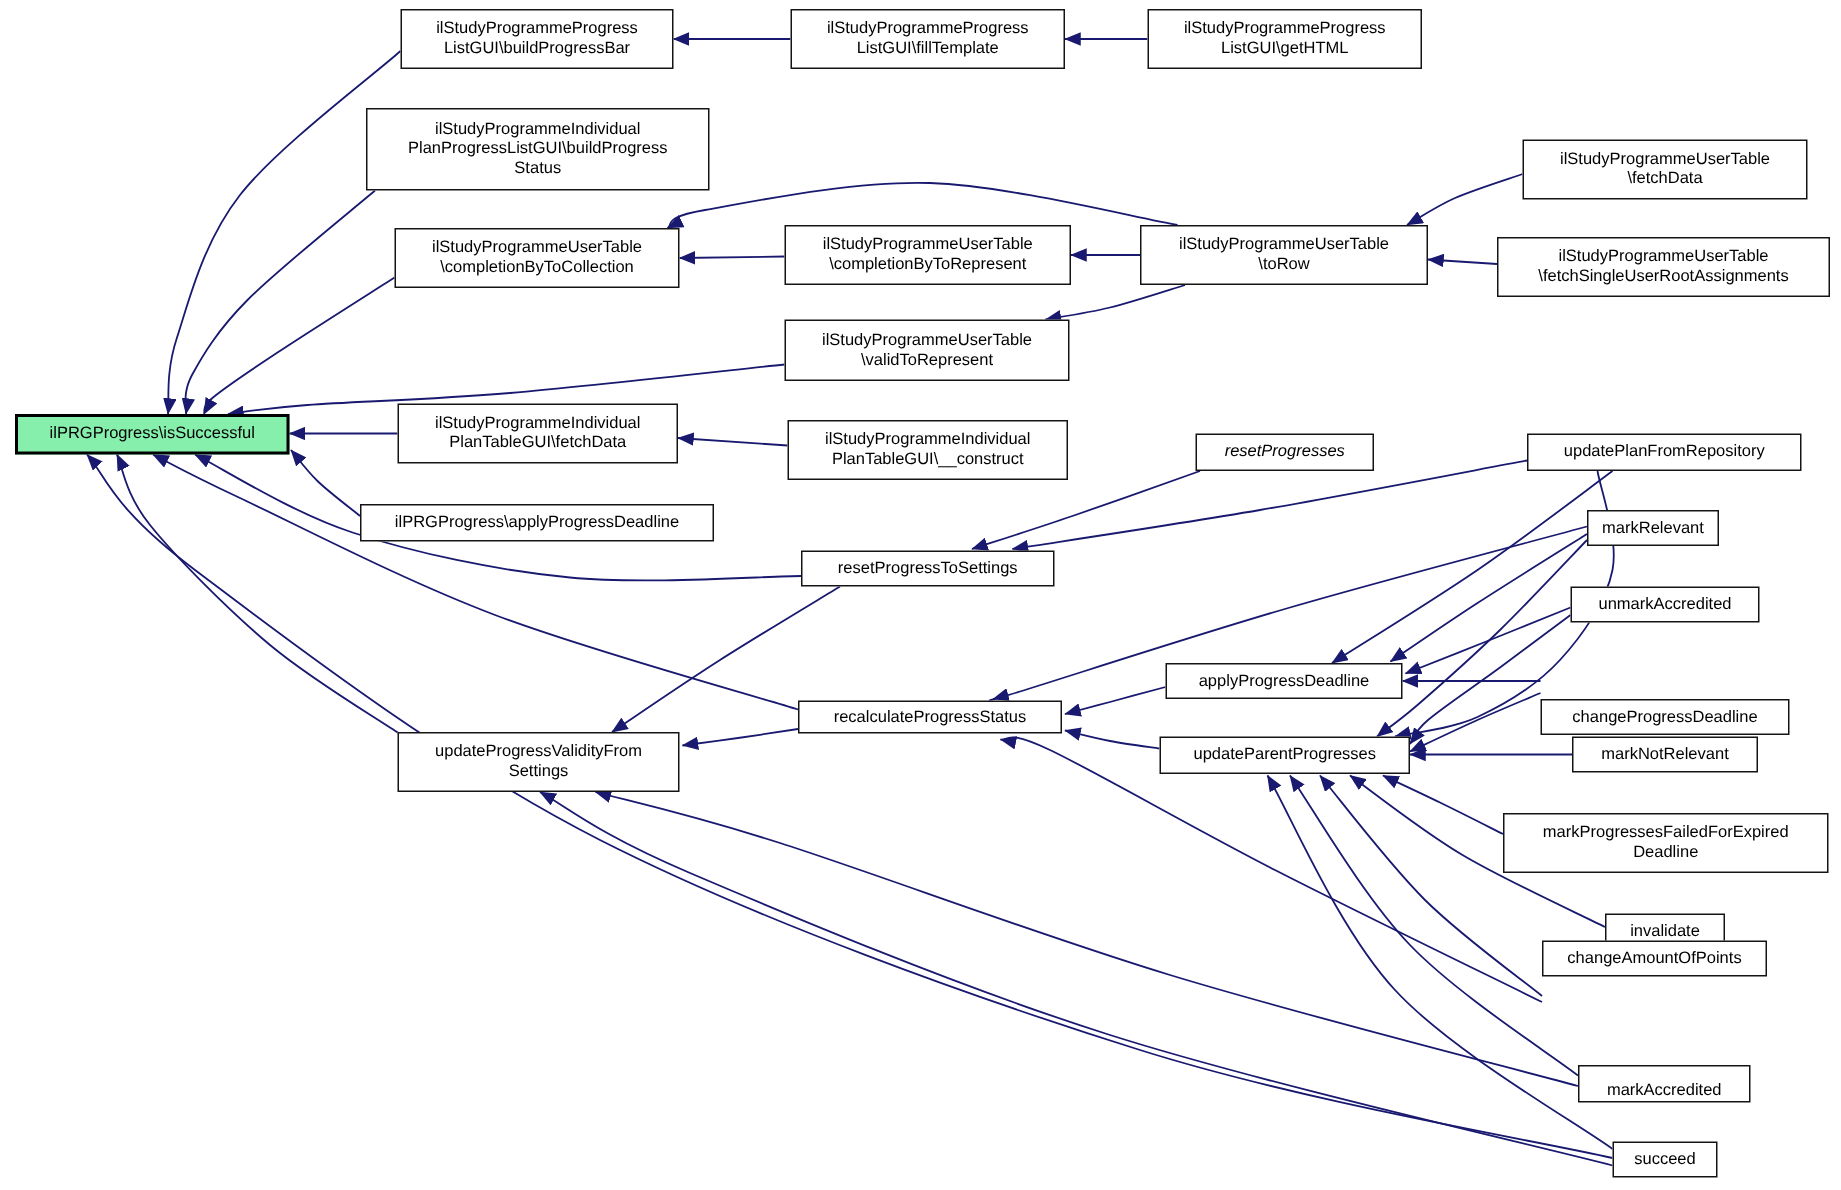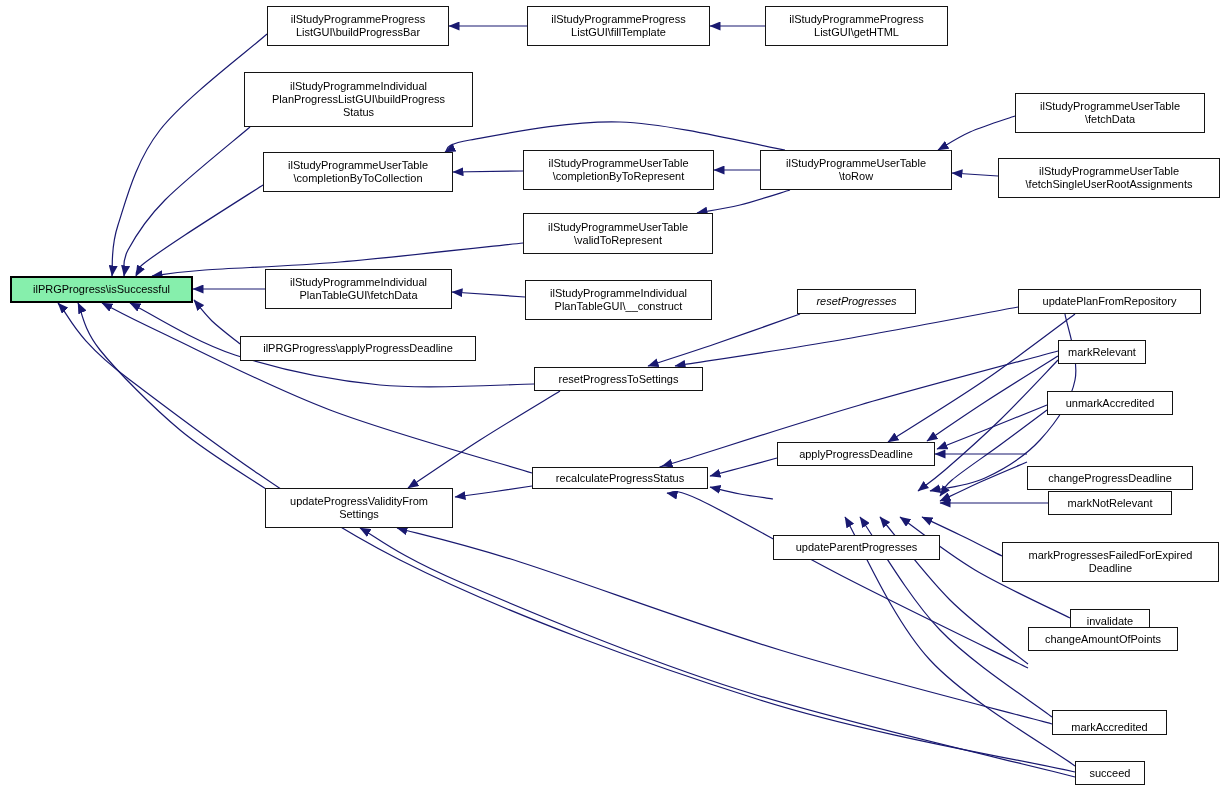--- a/index.html
+++ b/index.html
@@ -159,21 +159,21 @@
     </div>
     <div class="node" style="left: 777px; top: 442px; width: 158px; height: 24px;">
       <div>applyProgressDeadline</div>
     </div>
     <div class="node" style="left: 1027px; top: 442px; width: 166px; height: 24px; margin-top: 24px;">
       <div>changeProgressDeadline</div>
     </div>
     <div class="node" style="left: 532px; top: 467px; width: 176px; height: 22px;">
       <div>recalculateProgressStatus</div>
     </div>
-    <div class="node" style="left: 773px; top: 491px; width: 167px; height: 25px; margin-top: 44px;">
+    <div class="node" style="left: 773px; top: 491px; width: 167px; height: 25px;">
       <div>updateParentProgresses</div>
     </div>
     <div class="node" style="left: 1048px; top: 491px; width: 124px; height: 24px;">
       <div>markNotRelevant</div>
     </div>
     <div class="node" style="left: 265px; top: 488px; width: 188px; height: 40px;">
       <div>updateProgressValidityFrom</div>
       <div>Settings</div>
     </div>
     <div class="node" style="left: 1002px; top: 542px; width: 217px; height: 40px;">

